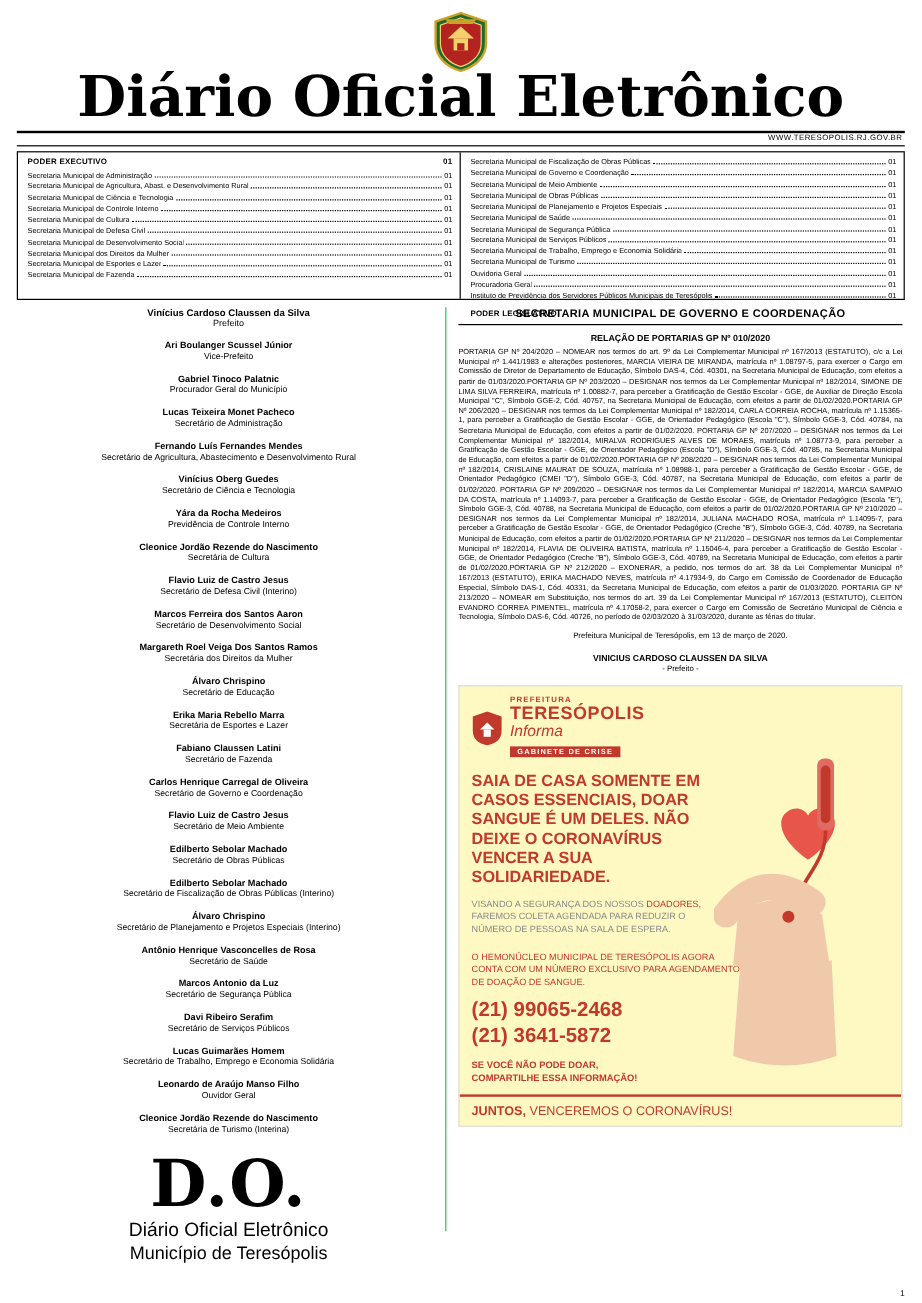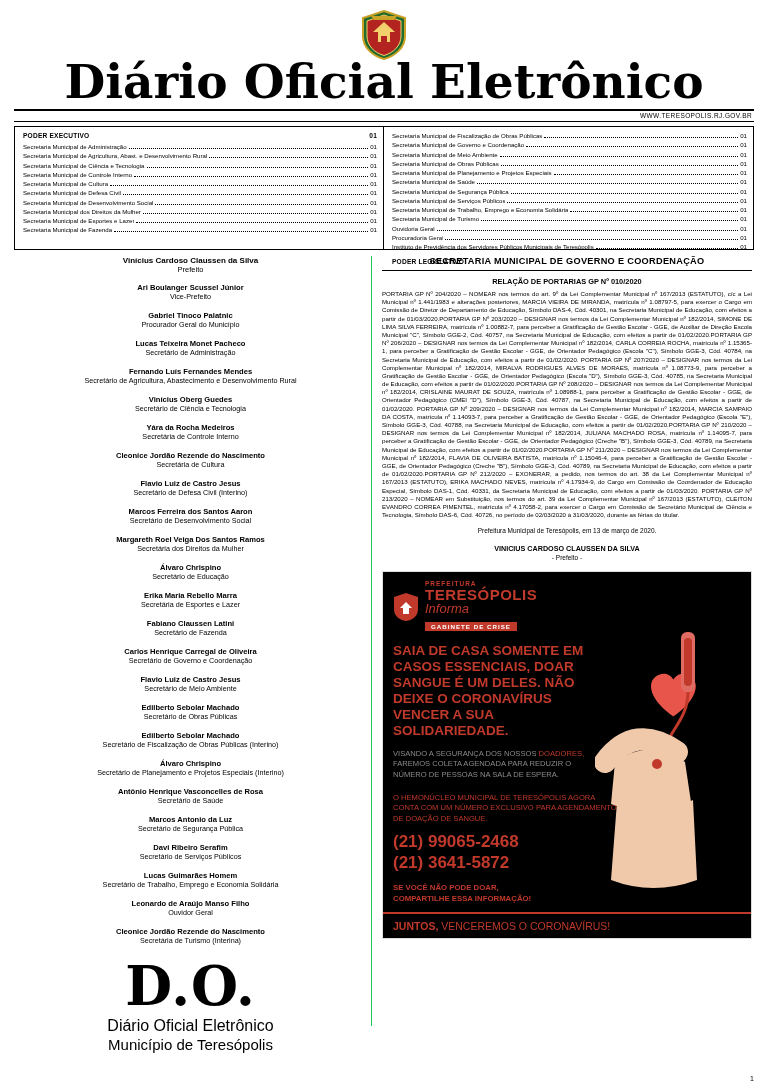--- a/index.html
+++ b/index.html
@@ -145,21 +145,21 @@
     line-height: 1.33;
     text-align: justify;
   }
   .closing { text-align:center; font-size: 6.5px; margin-top: 8px; }
   .signer { text-align:center; font-size: 7.2px; font-weight:700; margin-top: 10px; }
   .signer-role { text-align:center; font-size: 6.5px; margin-top: 1px; }
 
   
   .ad {
     margin-top: 10px;
-    background: #000000;
+    background: #fef9c3;
     border: 1px solid #ddd;
     height: 368px;
     position: relative;
     overflow: hidden;
     padding: 8px 10px;
   }
   .ad-head { display:flex; align-items:center; gap:6px; }
   .ad-crest { width: 26px; height: 30px; flex:0 0 auto; }
   .ad-brand .p1 { font-size: 6.5px; color:#c0392b; letter-spacing:1px; font-weight:700;}
   .ad-brand .p2 { font-size: 15px; color:#c0392b; font-weight:700; line-height:1; letter-spacing:.5px;}
@@ -369,21 +369,21 @@
           <div class="off">
             <div class="n">Fernando Luís Fernandes Mendes</div>
             <div class="r">Secretário de Agricultura, Abastecimento e Desenvolvimento Rural</div>
           </div>
           <div class="off">
             <div class="n">Vinícius Oberg Guedes</div>
             <div class="r">Secretário de Ciência e Tecnologia</div>
           </div>
           <div class="off">
             <div class="n">Yára da Rocha Medeiros</div>
-            <div class="r">Secretária de Controle Interno</div>
+            <div class="r">Previdência de Controle Interno</div>
           </div>
           <div class="off">
             <div class="n">Cleonice Jordão Rezende do Nascimento</div>
             <div class="r">Secretária de Cultura</div>
           </div>
           <div class="off">
             <div class="n">Flavio Luiz de Castro Jesus</div>
             <div class="r">Secretário de Defesa Civil (Interino)</div>
           </div>
           <div class="off">

